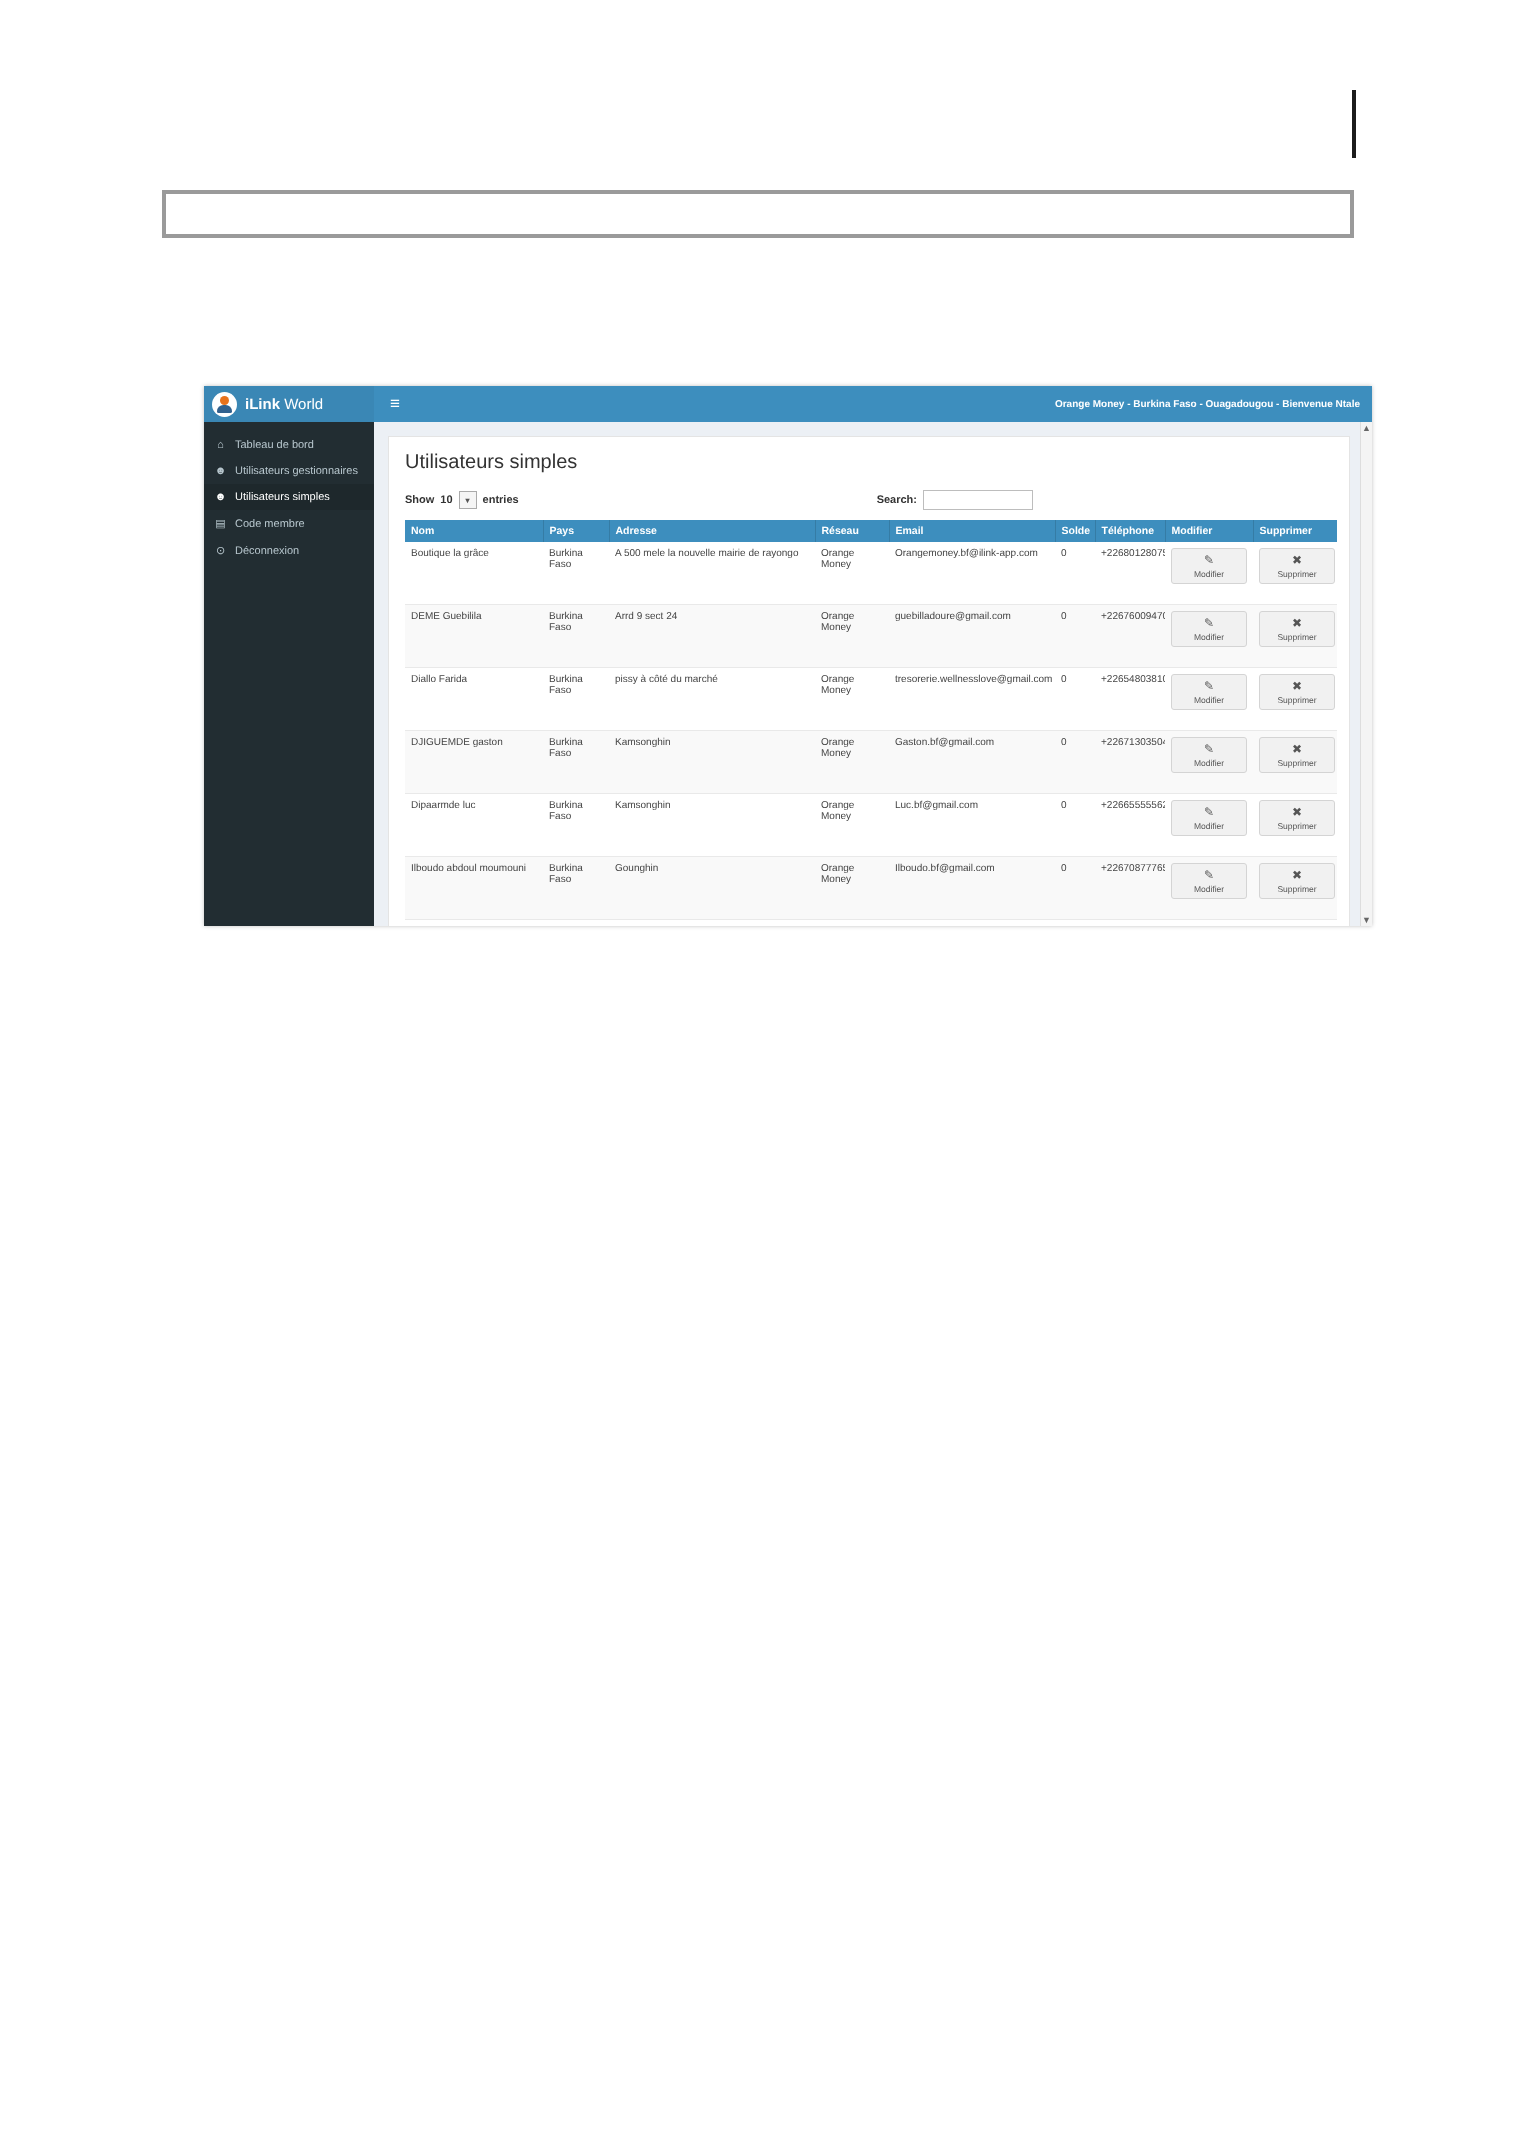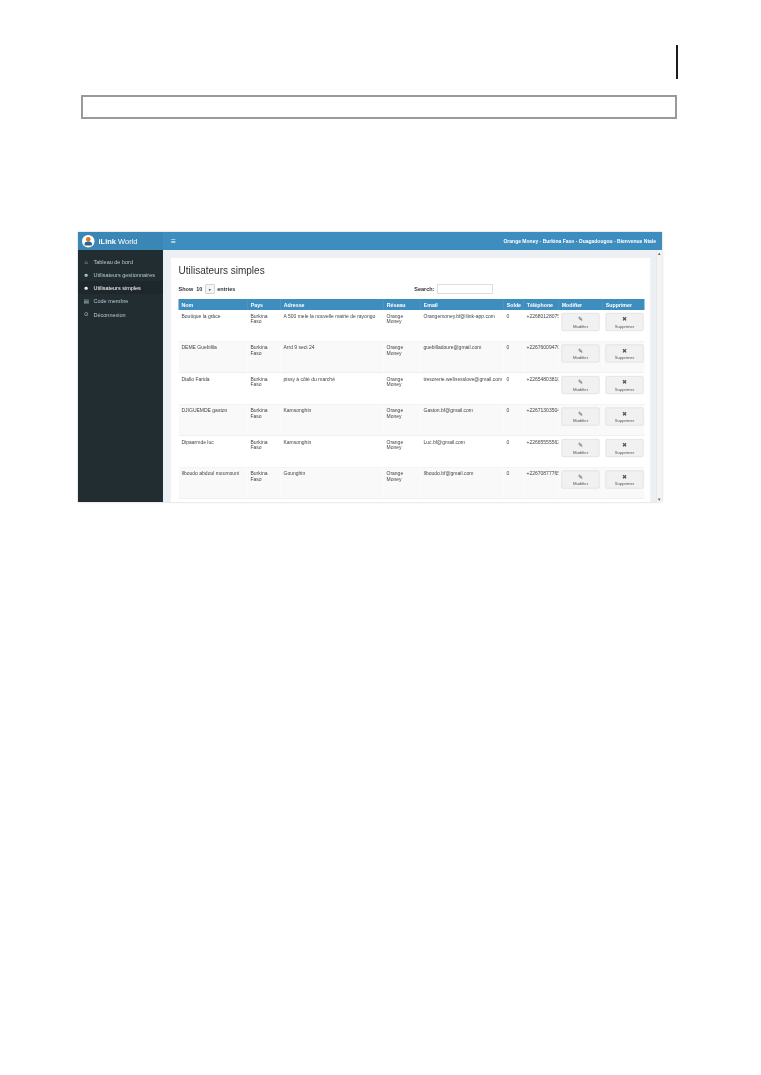--- a/index.html
+++ b/index.html
@@ -5,22 +5,22 @@
   html,body { margin:0; padding:0; }
   body {
     width:761px; height:1075px; background:#ffffff; position:relative;
     font-family:"Liberation Sans", sans-serif; overflow:hidden;
   }
   
   .decor-line { position:absolute; left:676px; top:45px; width:2px; height:34px; background:#1c1c1c; }
   .decor-box  { position:absolute; left:81px; top:95px; width:592px; height:20px;
                 background:#fff; border:2px solid #9a9a9a; }
   
-  .app-wrap { position:absolute; left:78px; top:193px; width:584px; height:270px;
-              overflow:hidden; box-shadow:0 0 2px rgba(0,0,0,.25);margin-top:39px; }
+  .app-wrap { position:absolute; left:102px; top:193px; width:584px; height:270px;
+              overflow:hidden; box-shadow:0 0 2px rgba(0,0,0,.25); }
   .app { width:1168px; height:540px; transform:scale(.5); transform-origin:0 0;
          display:flex; flex-direction:column; }
   
   .app-header { height:36px; background:#3d8ebe; display:flex; align-items:stretch; flex:0 0 36px; }
   .brand { width:170px; background:#3a87b5; display:flex; align-items:center; gap:8px; padding-left:8px; box-sizing:border-box; }
   .logo-circle { width:25px; height:25px; background:#fff; border-radius:50%; position:relative; flex:0 0 25px; }
   .logo-circle::before { content:""; position:absolute; top:4px; left:8px; width:9px; height:9px; background:#e8721c; border-radius:50%; }
   .logo-circle::after  { content:""; position:absolute; bottom:4px; left:5px; width:15px; height:8px; background:#31618e; border-radius:8px 8px 2px 2px; }
   .brand-text { color:#fff; font-size:15px; white-space:nowrap; }
   .brand-text b { font-weight:bold; }

